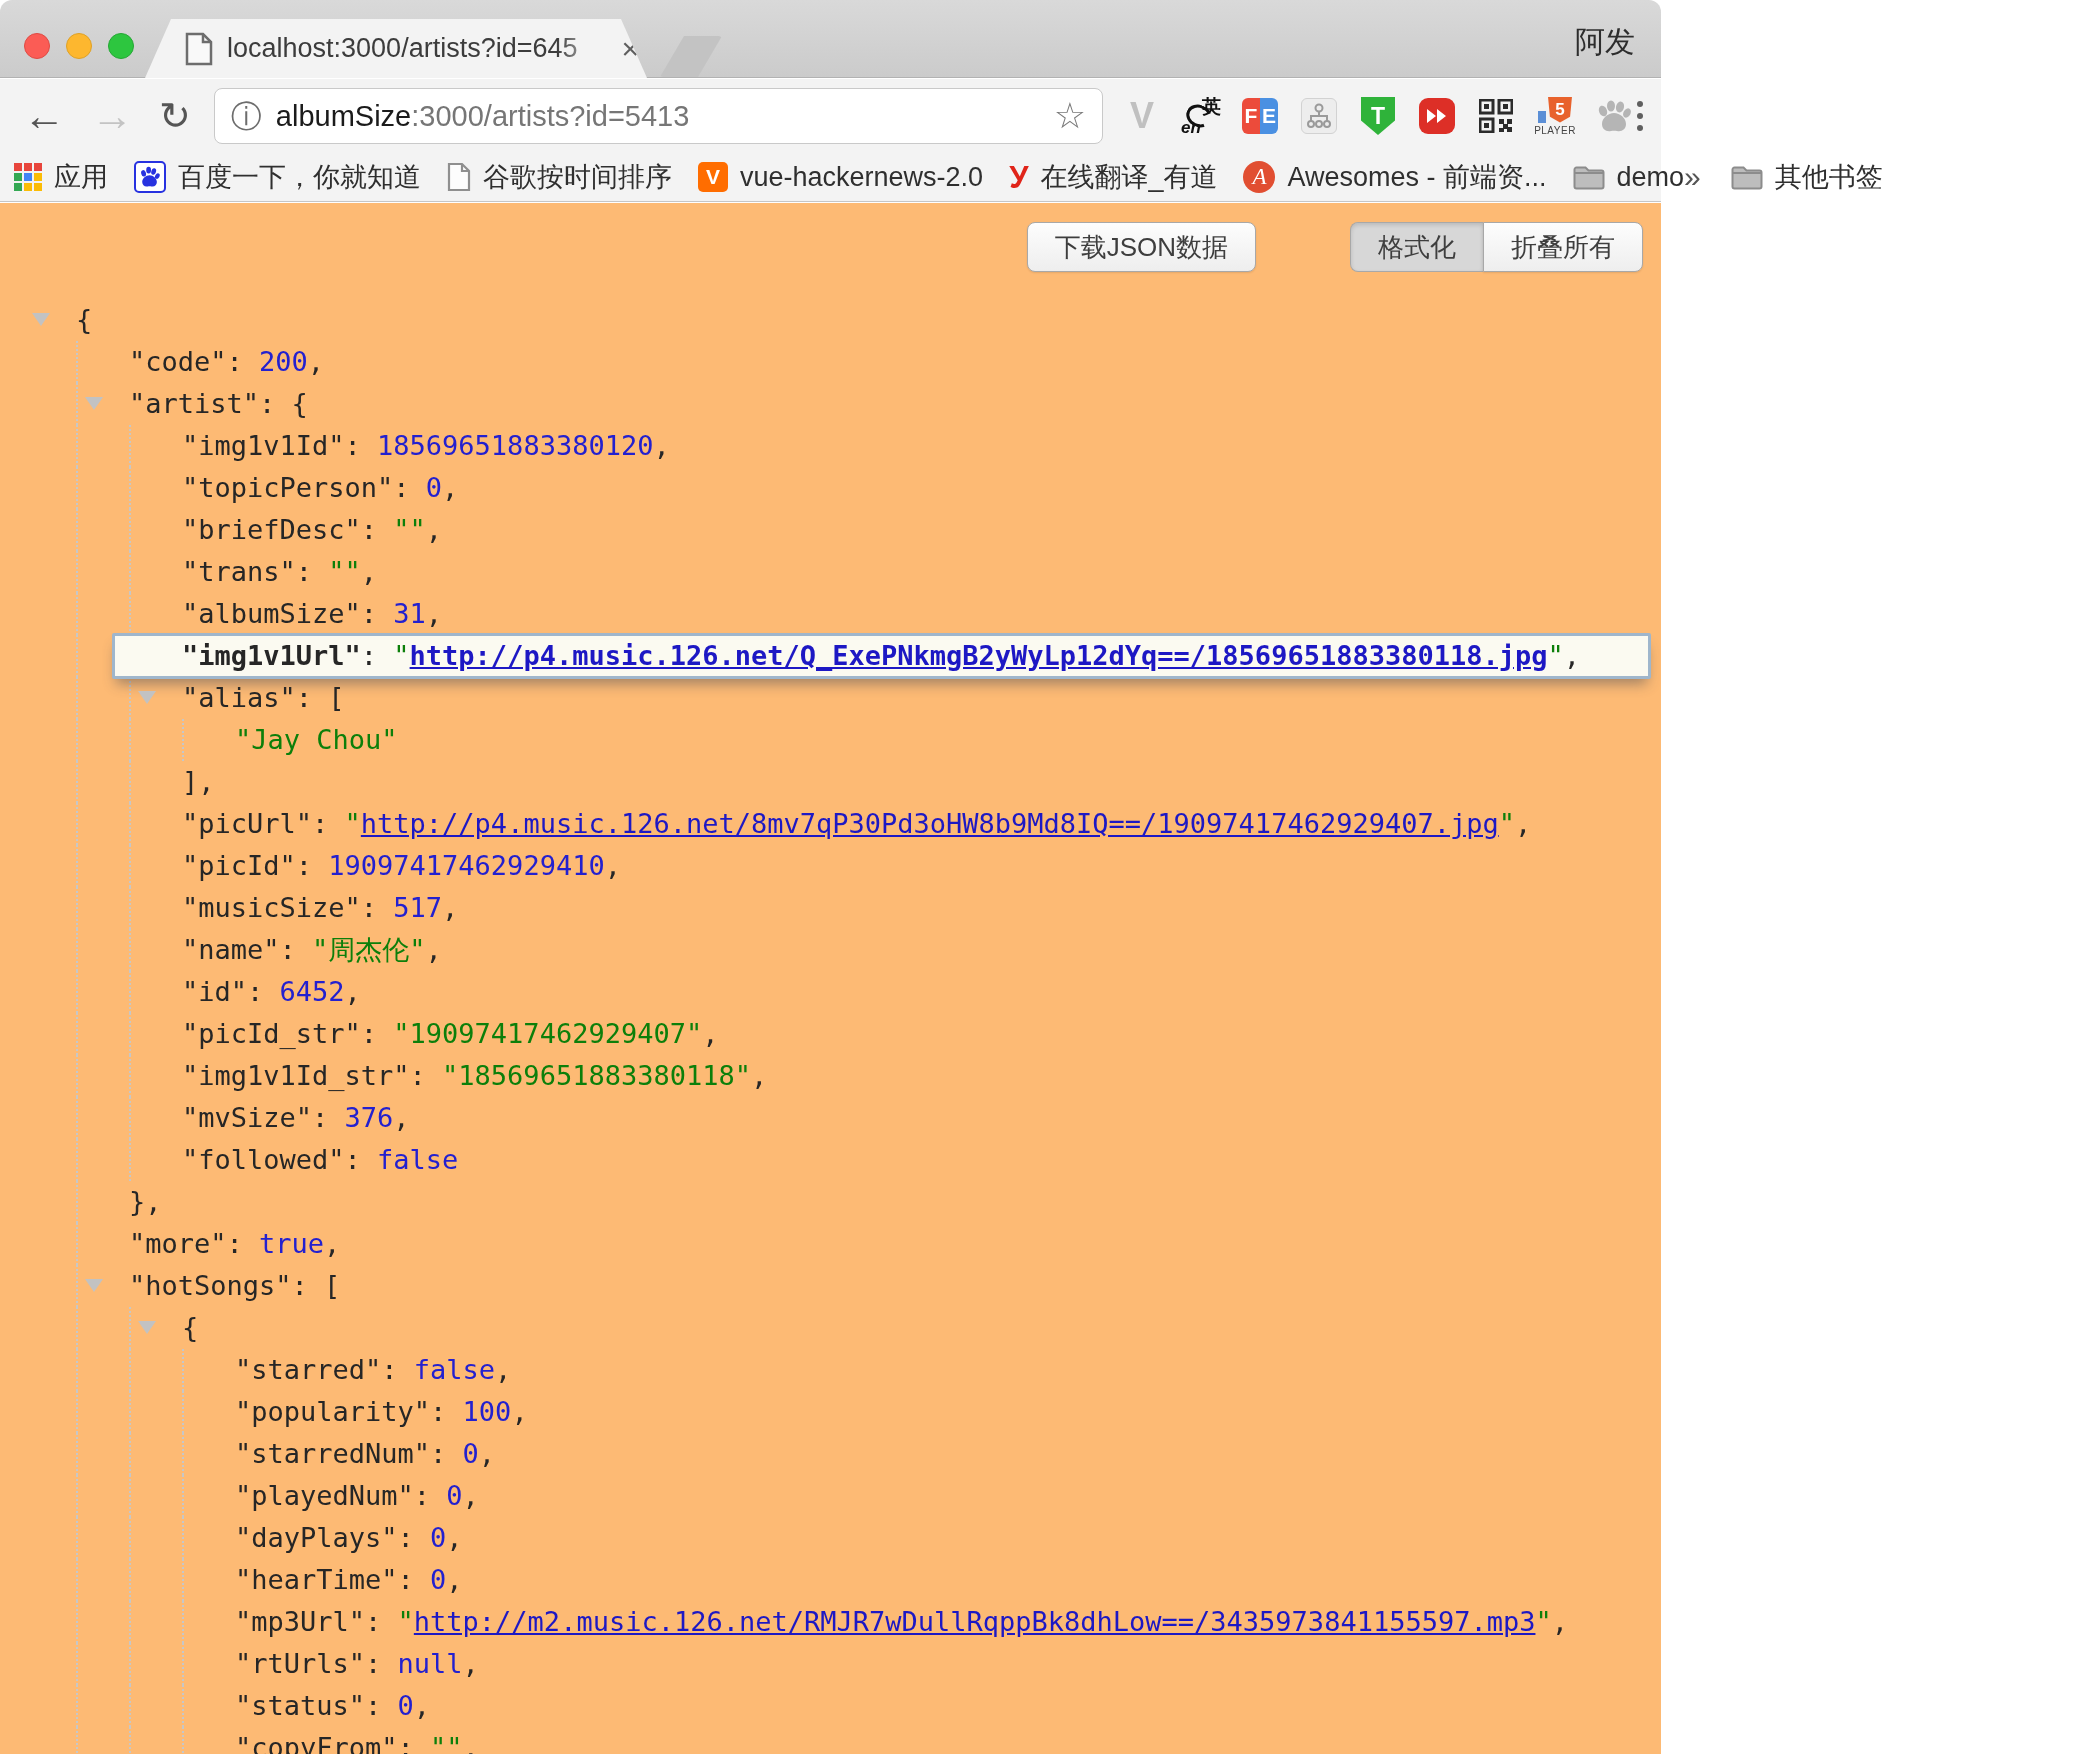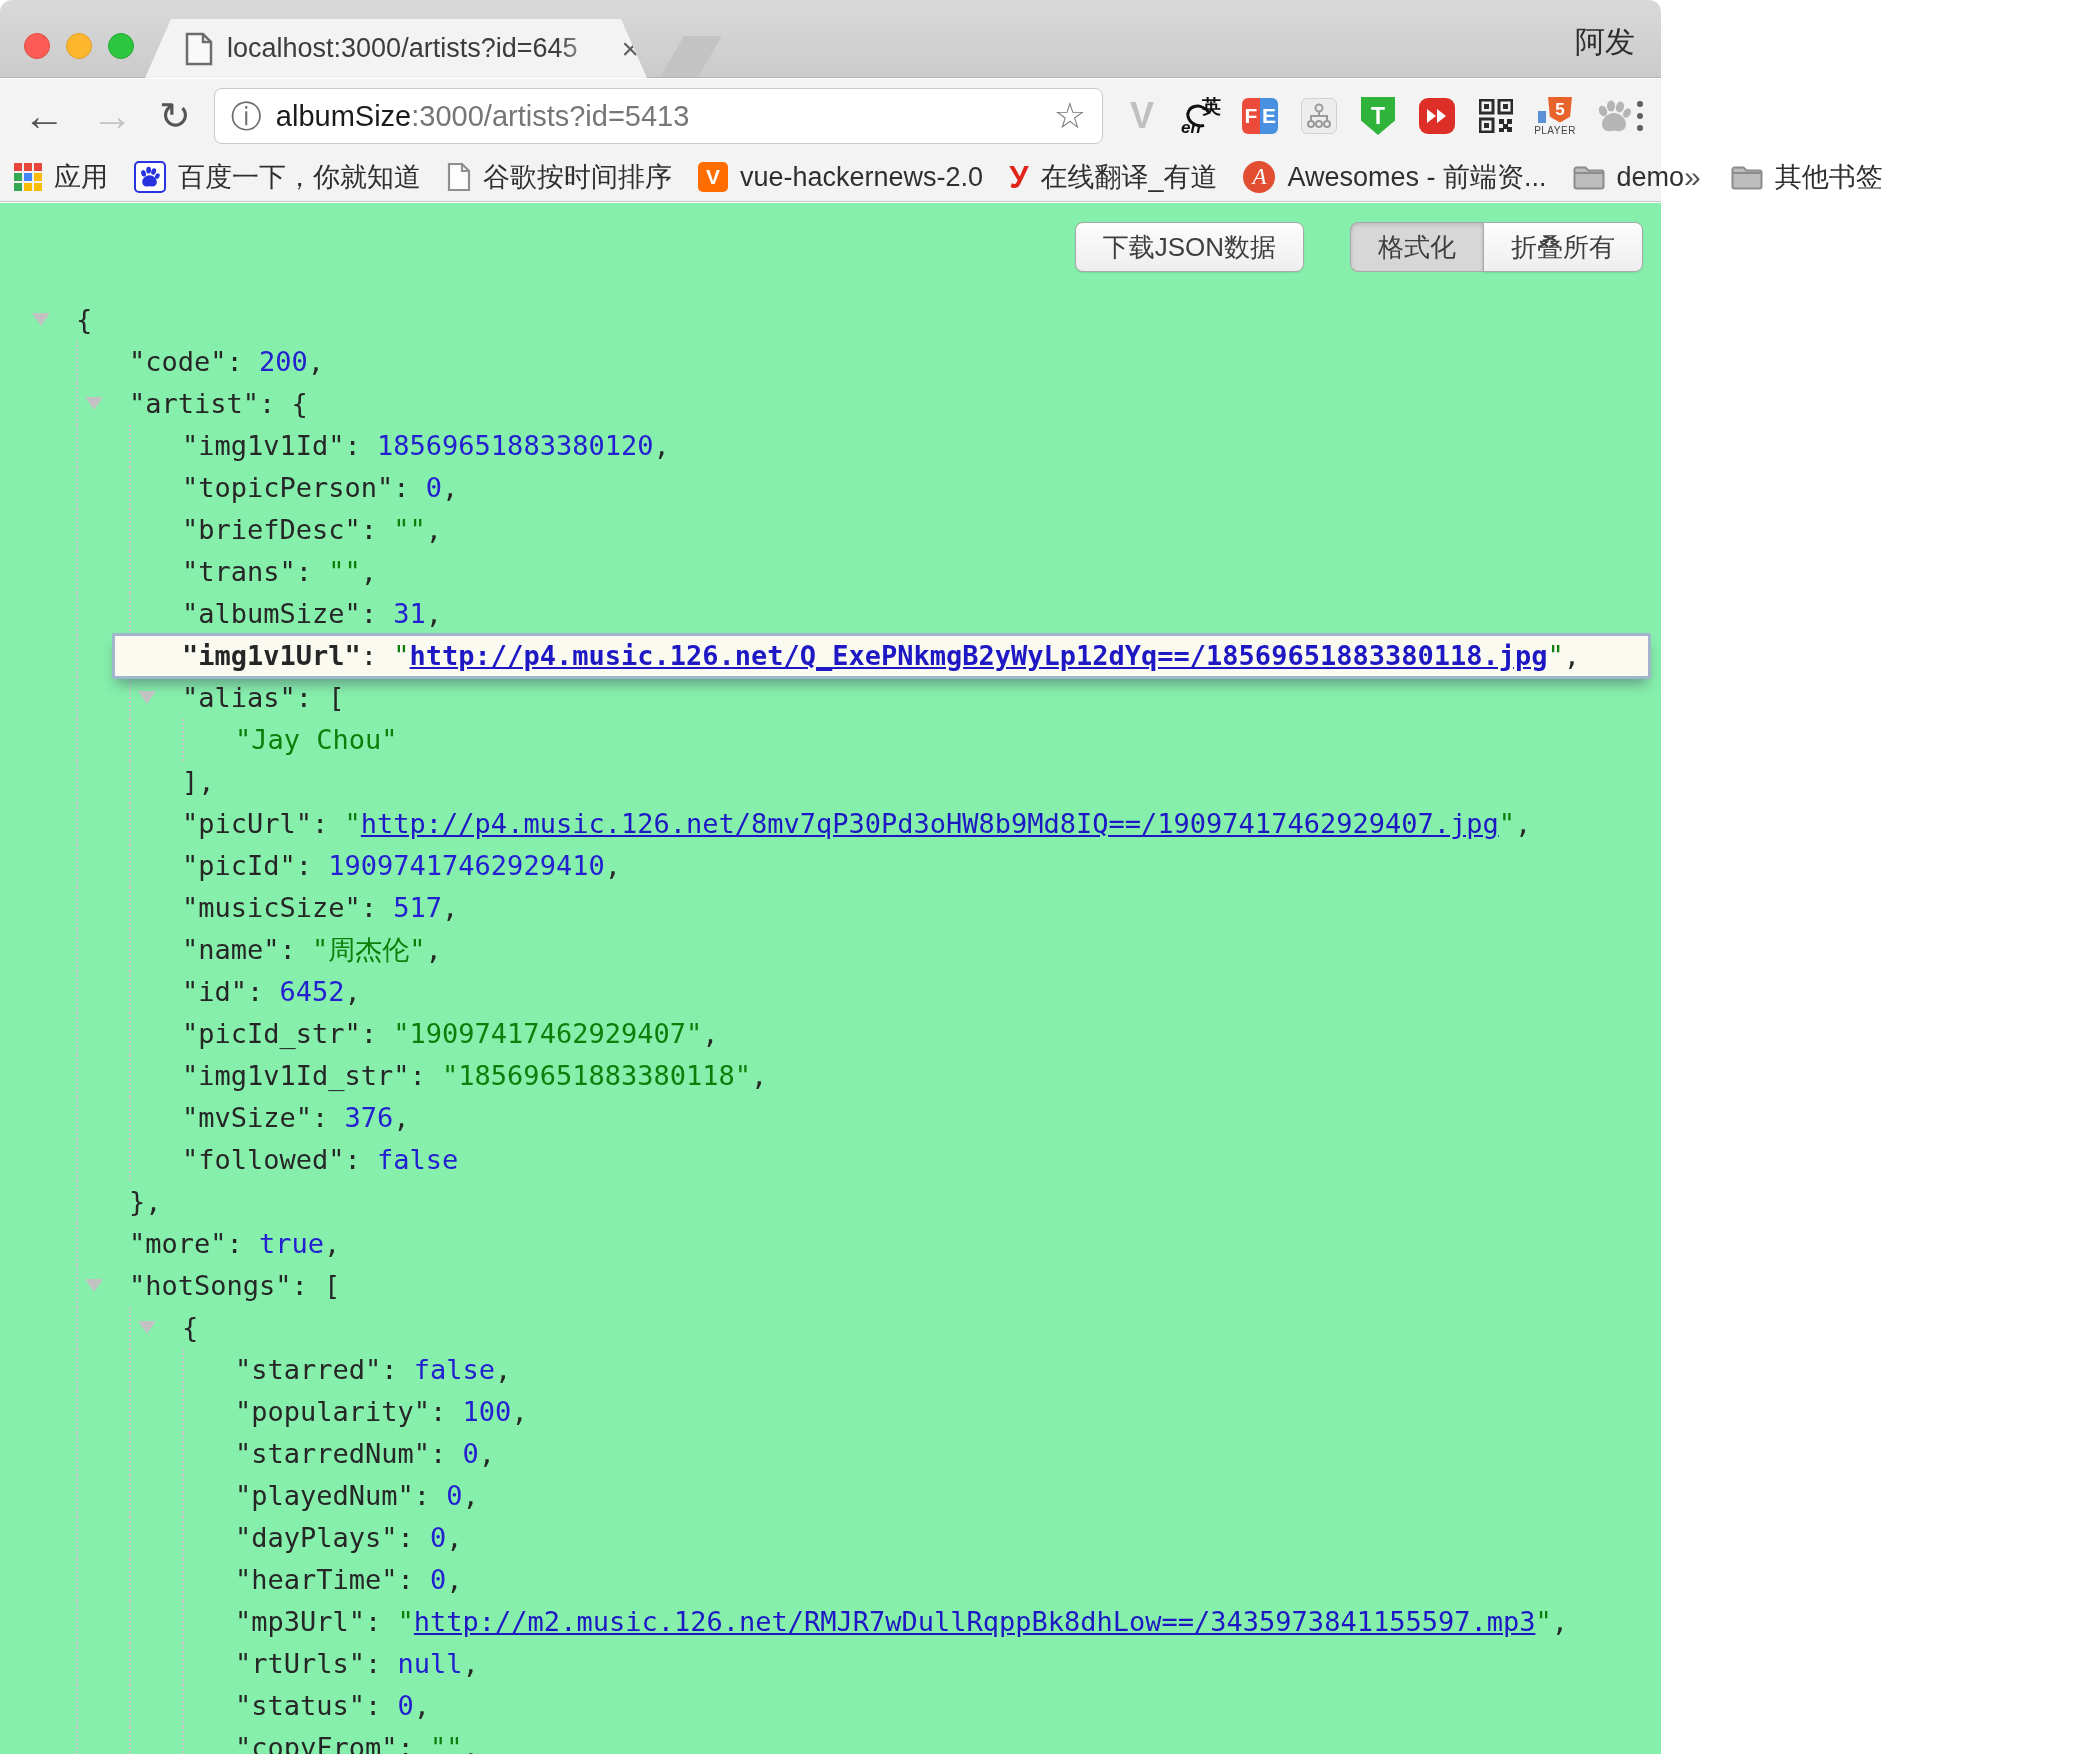--- a/index.html
+++ b/index.html
@@ -84,29 +84,29 @@
   .ic-vue { width:30px; height:30px; background:#ff6d00; border-radius:5px; color:#fff; font-weight:bold;
     font-size:21px; display:flex; align-items:center; justify-content:center; }
   .ic-youdao { color:#e02419; font-weight:bold; font-size:31px; line-height:1; }
   .ic-awesomes { width:32px; height:32px; border-radius:50%; background:#e14e31; color:#fff;
     font-family:"Liberation Serif",serif; font-style:italic; font-size:23px;
     display:flex; align-items:center; justify-content:center; }
   .bm-right { margin-left:auto; display:flex; align-items:center; gap:16px; margin-right:18px; }
   .chevron { font-size:30px; color:#555; margin-right:14px; }
 
   
-  .content { position:absolute; left:0; top:203px; width:100%; height:1551px; background:#86efac; }
+  .content { position:absolute; left:0; top:203px; width:100%; height:1551px; background:#fdba74; }
   .actions { position:absolute; top:19px; right:18px; display:flex; align-items:center; }
   .btn { height:50px; font-size:26px; color:#3e3e3e; background:linear-gradient(#fdfdfd,#eeeeee);
     border:1px solid #a8a8a8; border-radius:8px; padding:0 27px; display:flex; align-items:center;
     box-shadow:0 1px 2px rgba(0,0,0,.10); font-family:"Liberation Sans",sans-serif; }
   .btn-group { display:flex; margin-left:46px; }
   .btn-group .btn { border-radius:0 8px 8px 0; }
   .btn-group .btn.first { border-radius:8px 0 0 8px; border-right:none; }
-  .btn.active { background:#d7d7d7; box-shadow:inset 0 2px 4px rgba(0,0,0,.14); }
+  .btn.active { background:#d7d7d7; box-shadow:inset 0 2px 4px rgba(0,0,0,.14);margin-left:48px; }
 
   
   .json { position:absolute; left:0; top:96px; width:100%;
     font-family:"DejaVu Sans Mono","Liberation Mono",monospace; font-size:27px; }
   .jline { position:relative; height:42px; }
   .guide { position:absolute; top:0; bottom:0; width:0; border-left:2px dotted #c7c7c7; z-index:0; }
   .tri { position:absolute; top:14px; width:0; height:0; border-left:9px solid transparent;
     border-right:9px solid transparent; border-top:13px solid #c2c2c2; z-index:2; }
   .jtext { position:absolute; top:0; line-height:42px; white-space:pre; z-index:2; }
   .seg-k, .seg-p { color:#262626; }

